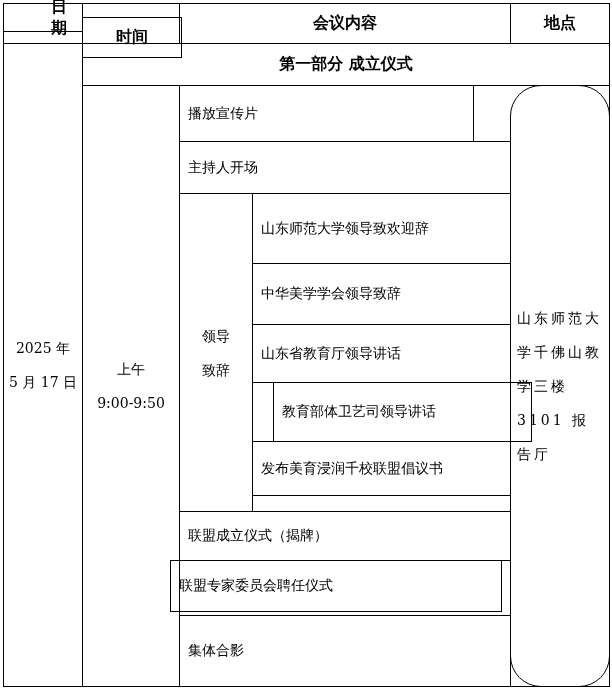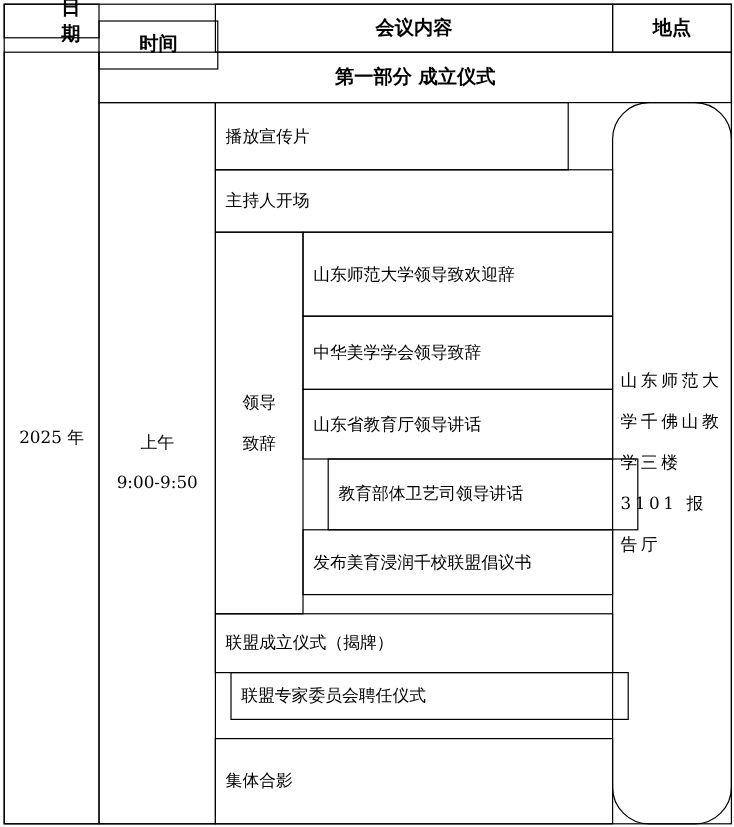--- a/index.html
+++ b/index.html
@@ -25,20 +25,21 @@
   </div>
 <div class="cell b hdr" style="left:179px;top:3px;width:332px;height:41px;">
     <span>会议内容</span>
   </div>
 <div class="cell b hdr" style="left:510px;top:3px;width:100px;height:41px;">
     <span>地点</span>
   </div>
 
 <div class="cell b center stack" style="left:3px;top:43px;width:80px;height:644px;">
   <span>2025 年</span>
+  <span>5 月 17 日</span>
 </div>
 
 <div class="cell b hdr" style="left:82px;top:43px;width:528px;height:43px;">
     <span>第一部分 成立仪式</span>
   </div>
 
 <div class="cell b center stack" style="left:82px;top:85px;width:98px;height:602px;">
   <span>上午</span>
   <span>9:00-9:50</span>
 </div>
@@ -67,21 +68,21 @@
 <div class="cell b left" style="left:252px;top:382px;width:259px;height:60px;margin-left:21px;">
     <span>教育部体卫艺司领导讲话</span>
   </div>
 <div class="cell b left" style="left:252px;top:441px;width:259px;height:55px;">
     <span>发布美育浸润千校联盟倡议书</span>
   </div>
 
 <div class="cell b left" style="left:179px;top:511px;width:332px;height:50px;">
     <span>联盟成立仪式（揭牌）</span>
   </div>
-<div class="cell b left" style="left:192px;top:560px;width:332px;height:40px;">
+<div class="cell b left" style="left:170px;top:560px;width:332px;height:52px;">
     <span>联盟专家委员会聘任仪式</span>
   </div>
 <div class="cell b left" style="left:179px;top:615px;width:332px;height:72px;">
     <span>集体合影</span>
   </div>
 
 <div class="cell b loc" style="left:510px;top:85px;width:100px;height:602px;">
   <span>山东师范大学千佛山教学三楼 3101 报告厅</span>
 </div>
 

